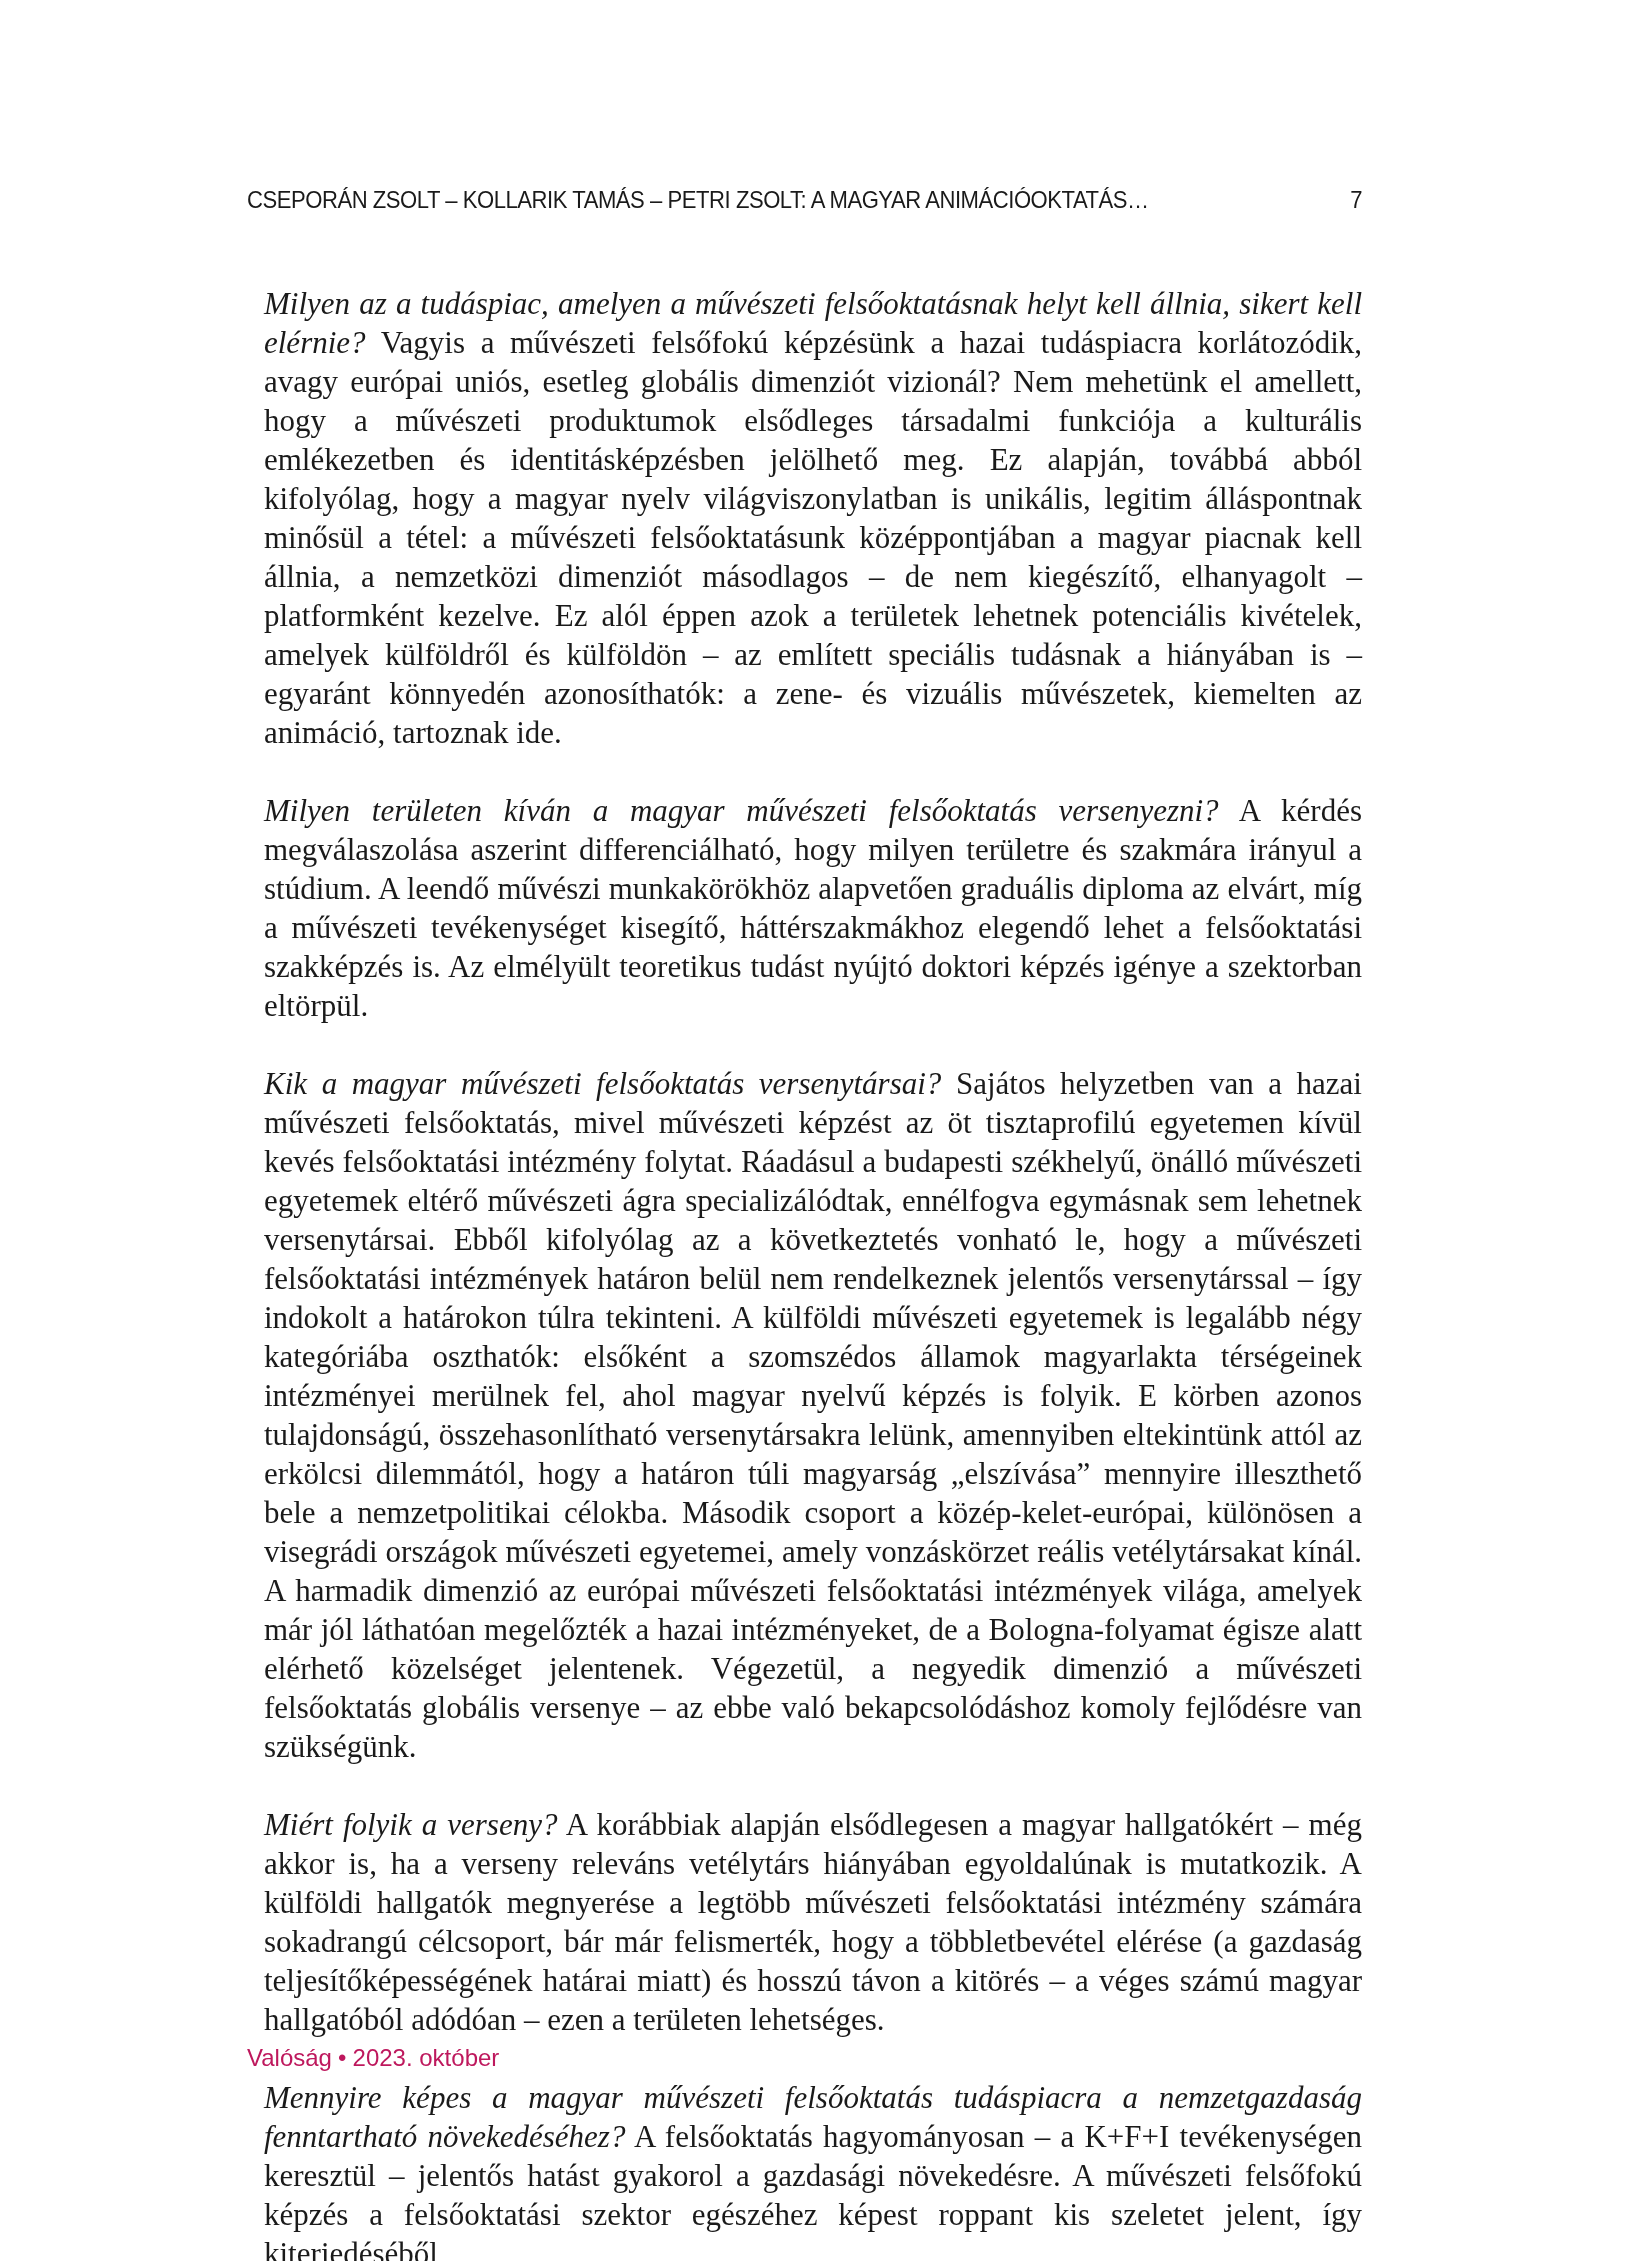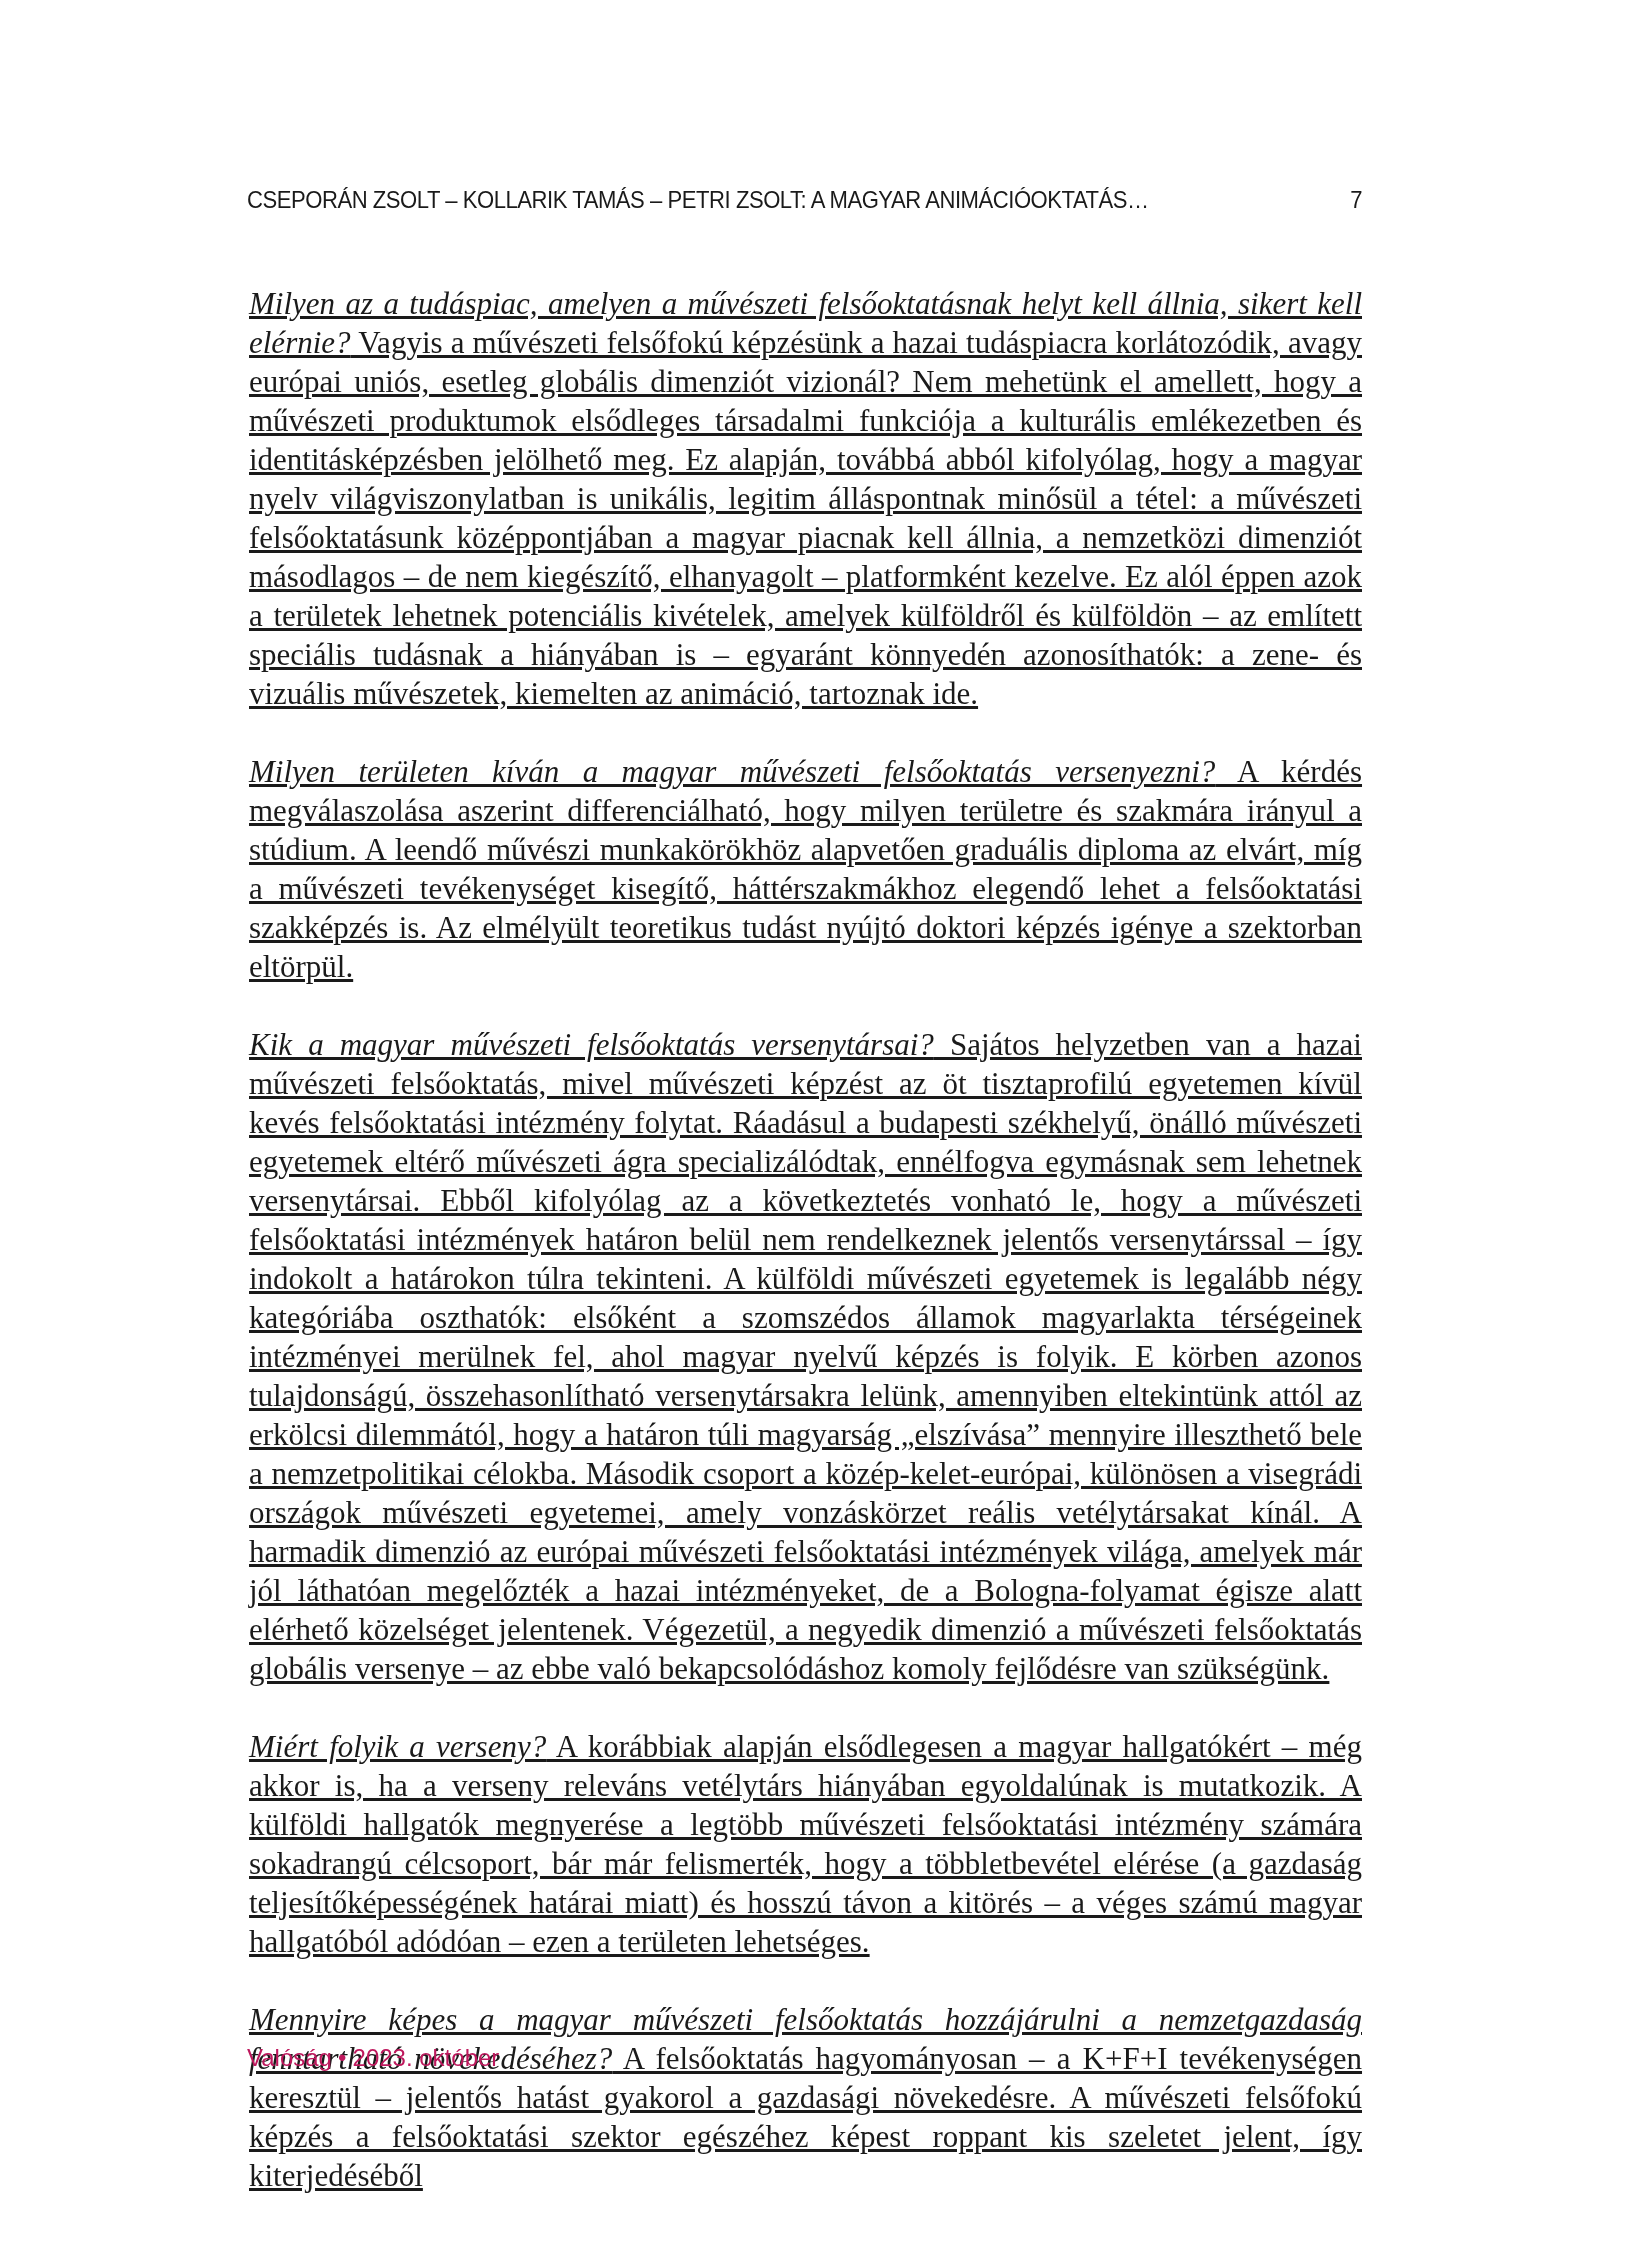--- a/index.html
+++ b/index.html
@@ -11,21 +11,21 @@
     letter-spacing: -0.5px; display: flex; justify-content: space-between; align-items: baseline;
     transform: scaleX(0.9); transform-origin: left top; width: 1239px;
   }
   .running-head .title { white-space: nowrap; }
   .running-head .pagenum { margin-right: 0; }
   .body-text {
     position: absolute; left: 247px; top: 284px; width: 1115px;
     font-family: "Liberation Serif", serif; font-size: 31px; line-height: 39px;
     color: #1a1a1a; text-align: justify; hyphens: manual;
   }
-  .body-text p { margin: 0 0 39px 2px; text-indent: 0; text-decoration: underline; }
+  .body-text p { margin: 0 0 39px 17px; text-indent: 0; }
   .body-text p:last-child { margin-bottom: 0; }
   .body-text em { font-style: italic; }
   .footer {
     position: absolute; left: 247px; top: 2044px;
     font-family: "Liberation Sans", sans-serif; font-size: 24px; color: #be185d;
   }
   .footer .sep { padding: 0 6.1px; }
 </style>
 </head>
 <body>
@@ -44,21 +44,21 @@
     <p>
       <em>Milyen területen kíván a magyar művészeti felsőoktatás versenyezni?</em><span> A kérdés megválaszolása aszerint differenciálható, hogy milyen területre és szakmára irányul a stúdium. A leendő művészi munkakörökhöz alapvetően graduális diploma az elvárt, míg a művészeti tevékenységet kisegítő, háttérszakmákhoz elegendő lehet a felsőoktatási szakképzés is. Az elmélyült teoretikus tudást nyújtó doktori képzés igénye a szektorban eltörpül.</span>
     </p>
     <p>
       <em>Kik a magyar művészeti felsőoktatás versenytársai?</em><span> Sajátos helyzetben van a hazai művészeti felsőoktatás, mivel művészeti képzést az öt tisztaprofilú egyetemen kívül kevés felsőoktatási intézmény folytat. Ráadásul a budapesti székhelyű, önálló művészeti egyetemek eltérő művészeti ágra specializálódtak, ennélfogva egymásnak sem lehetnek versenytársai. Ebből kifolyólag az a következtetés vonható le, hogy a művészeti felsőoktatási intézmények határon belül nem rendelkeznek jelentős versenytárssal – így indokolt a határokon túlra tekinteni. A külföldi művészeti egyetemek is legalább négy kategóriába oszthatók: elsőként a szomszédos államok magyarlakta térségeinek intézményei merülnek fel, ahol magyar nyelvű képzés is folyik. E körben azonos tulajdonságú, összehasonlítható versenytársakra lelünk, amennyiben eltekintünk attól az erkölcsi dilemmától, hogy a határon túli magyarság „elszívása” mennyire illeszthető bele a nemzetpolitikai célokba. Második csoport a közép-kelet-európai, különösen a visegrádi országok művészeti egyetemei, amely vonzáskörzet reális vetélytársakat kínál. A harmadik dimenzió az európai művészeti felsőoktatási intézmények világa, amelyek már jól láthatóan megelőzték a hazai intézményeket, de a Bologna-folyamat égisze alatt elérhető közelséget jelentenek. Végezetül, a negyedik dimenzió a művészeti felsőoktatás globális versenye – az ebbe való bekapcsolódáshoz komoly fejlődésre van szükségünk.</span>
     </p>
     <p>
       <em>Miért folyik a verseny?</em><span> A korábbiak alapján elsődlegesen a magyar hallgatókért – még akkor is, ha a verseny releváns vetélytárs hiányában egyoldalúnak is mutatkozik. A külföldi hallgatók megnyerése a legtöbb művészeti felsőoktatási intézmény számára sokadrangú célcsoport, bár már felismerték, hogy a többletbevétel elérése (a gazdaság teljesítőképességének határai miatt) és hosszú távon a kitörés – a véges számú magyar hallgatóból adódóan – ezen a területen lehetséges.</span>
     </p>
     <p>
-      <em>Mennyire képes a magyar művészeti felsőoktatás hozzájárulni a nemzetgazdaság fenntartható növekedéséhez?</em><span> A felsőoktatás hagyományosan – a K+F+I tevékenységen keresztül – jelentős hatást gyakorol a gazdasági növekedésre. A művészeti felsőfokú képzés a felsőoktatási szektor egészéhez képest roppant kis szeletet jelent, így kiterjedéséből</span>
+      <em>Mennyire képes a magyar művészeti felsőoktatás tudáspiacra a nemzetgazdaság fenntartható növekedéséhez?</em><span> A felsőoktatás hagyományosan – a K+F+I tevékenységen keresztül – jelentős hatást gyakorol a gazdasági növekedésre. A művészeti felsőfokú képzés a felsőoktatási szektor egészéhez képest roppant kis szeletet jelent, így kiterjedéséből</span>
     </p>
   </div>
 
   <div class="footer">
     <span>Valóság</span><span class="sep">•</span><span>2023. október</span>
   </div>
 
 </div>
 
 

